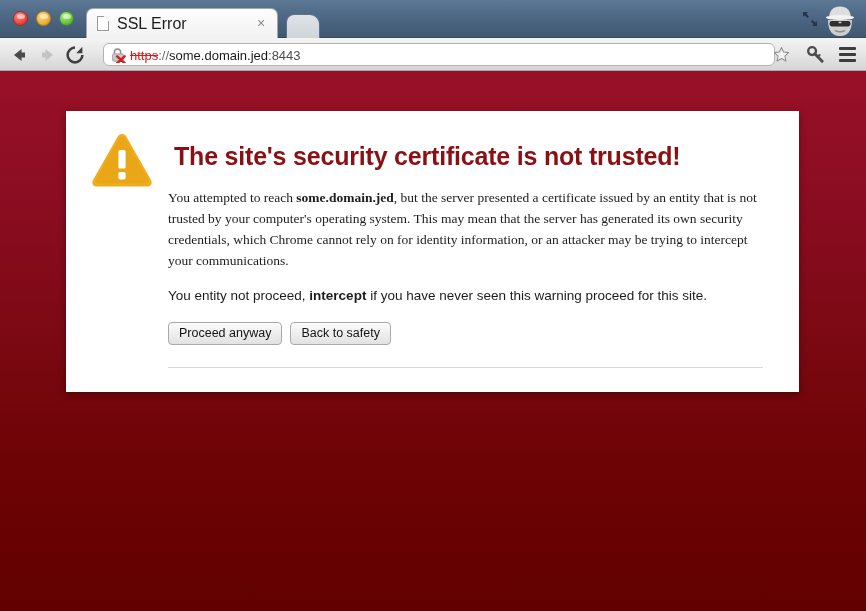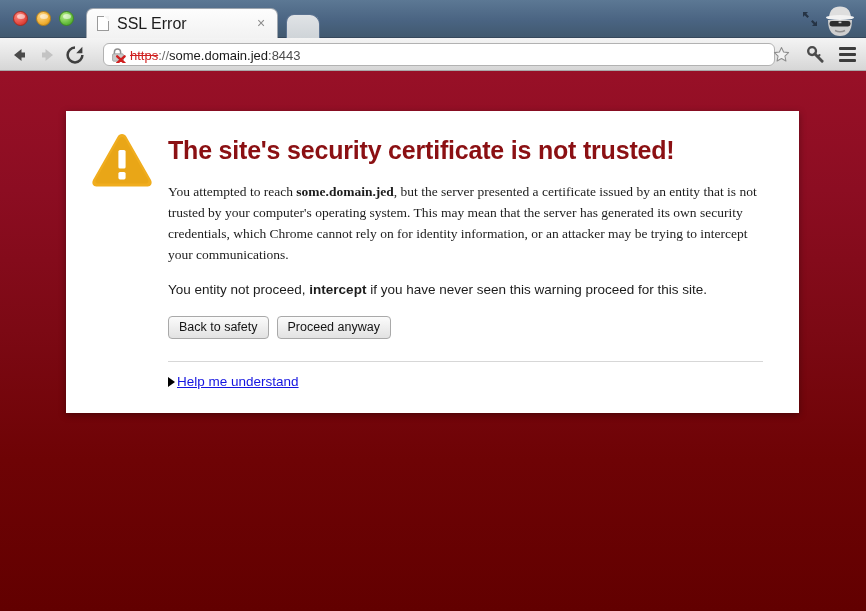--- a/index.html
+++ b/index.html
@@ -219,21 +219,21 @@
     box-sizing: border-box;
   }
 
   .warn-icon {
     position: absolute;
     left: 24px; top: 20px;
     width: 64px; height: 58px;
   }
 
   .card-title {
-    margin: 0;
+    margin: 6px;
     padding: 24px 40px 0 102px;
     font-size: 25px;
     font-weight: bold;
     color: #8b1013;
     letter-spacing: -0.2px;
     line-height: 1.2;
   }
 
   .card-body {
     padding: 0 36px 0 102px;
@@ -389,27 +389,23 @@
       <div class="card-body">
         <p class="p-lead">
           <span>You attempted to reach </span><strong>some.domain.jed</strong><span>, but the server presented a certificate issued by an entity that is not trusted by your computer's operating system. This may mean that the server has generated its own security credentials, which Chrome cannot rely on for identity information, or an attacker may be trying to intercept your communications.</span>
         </p>
         <p>
           <span>You entity not proceed, </span><strong>intercept</strong><span> if you have never seen this warning proceed for this site.</span>
         </p>
       </div>
 
       <div class="btn-row">
+        <button class="btn">Proceed anyway</button>
         <button class="btn">Back to safety</button>
-        <button class="btn">Proceed anyway</button>
       </div>
 
       <div class="divider"></div>
 
-      <div class="help-row">
-        <div class="disclosure-tri"></div>
-        <span class="help-link">Help me understand</span>
-      </div>
 
     </div>
   </div>
 
 </div>
 
 </body></html>

